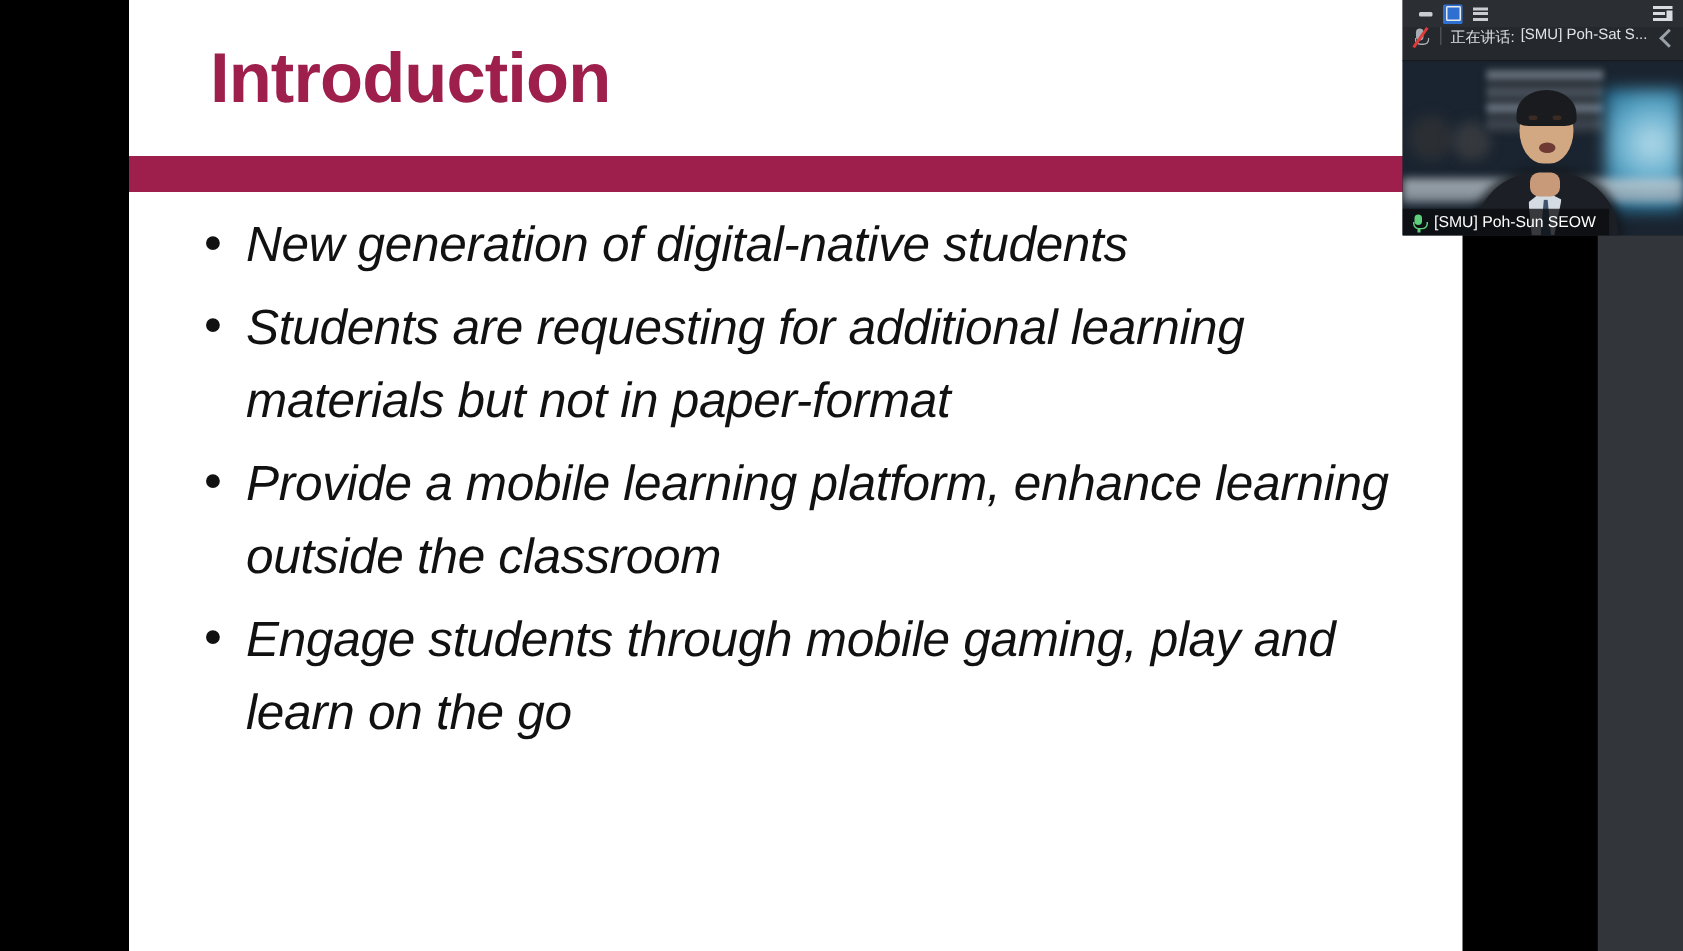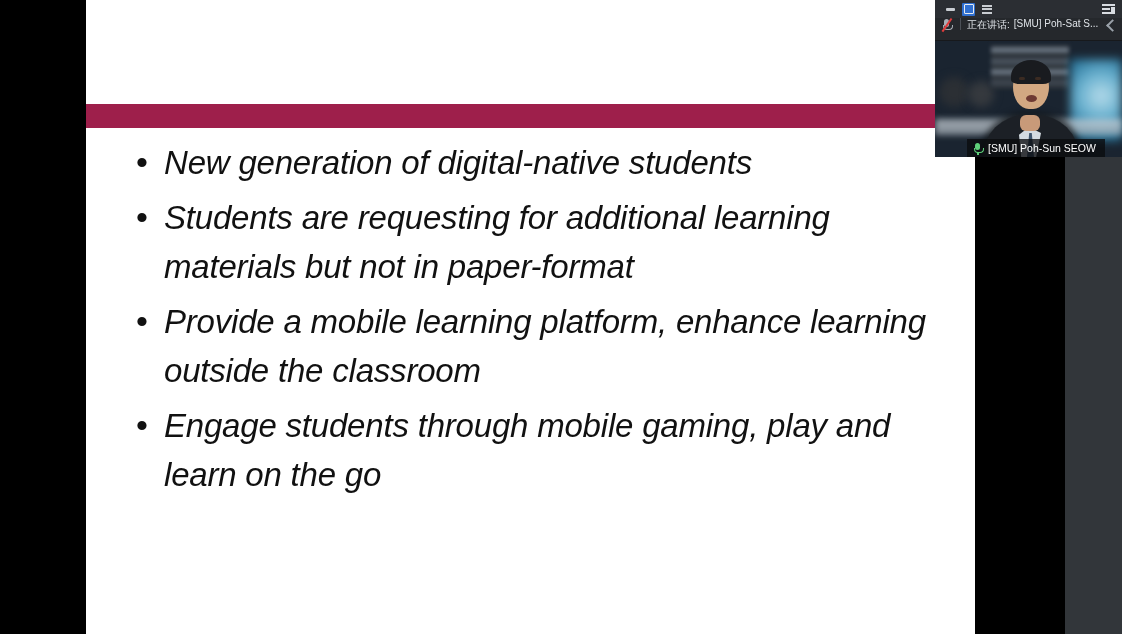--- a/index.html
+++ b/index.html
@@ -447,21 +447,20 @@
   
   .video-name-chip {
     position: absolute;
     left: 0;
     bottom: 0;
     height: 18px;
     display: flex;
     align-items: center;
     padding: 0 9px 0 5px;
     background: rgba(10,12,14,0.78);
-    margin-left: 32px;
   }
   .mic-on-icon {
     position: relative;
     width: 11px;
     height: 13px;
     flex: 0 0 auto;
     margin-right: 5px;
   }
   .mic-on-icon .mic-body {
     position: absolute;
@@ -501,20 +500,21 @@
 <body>
 
 <div id="screen">
 
   <div class="zoom-right-panel"></div>
 
   <div class="black-gap"></div>
 
   <div class="slide-surface">
 
+    <div class="slide-title">Introduction</div>
 
     <div class="slide-rule"></div>
 
     <div class="slide-body">
 
       <div class="bullet-row">
         <span class="bullet-dot">•</span>
         <span class="bullet-text">New generation of digital-native students</span>
       </div>
 

